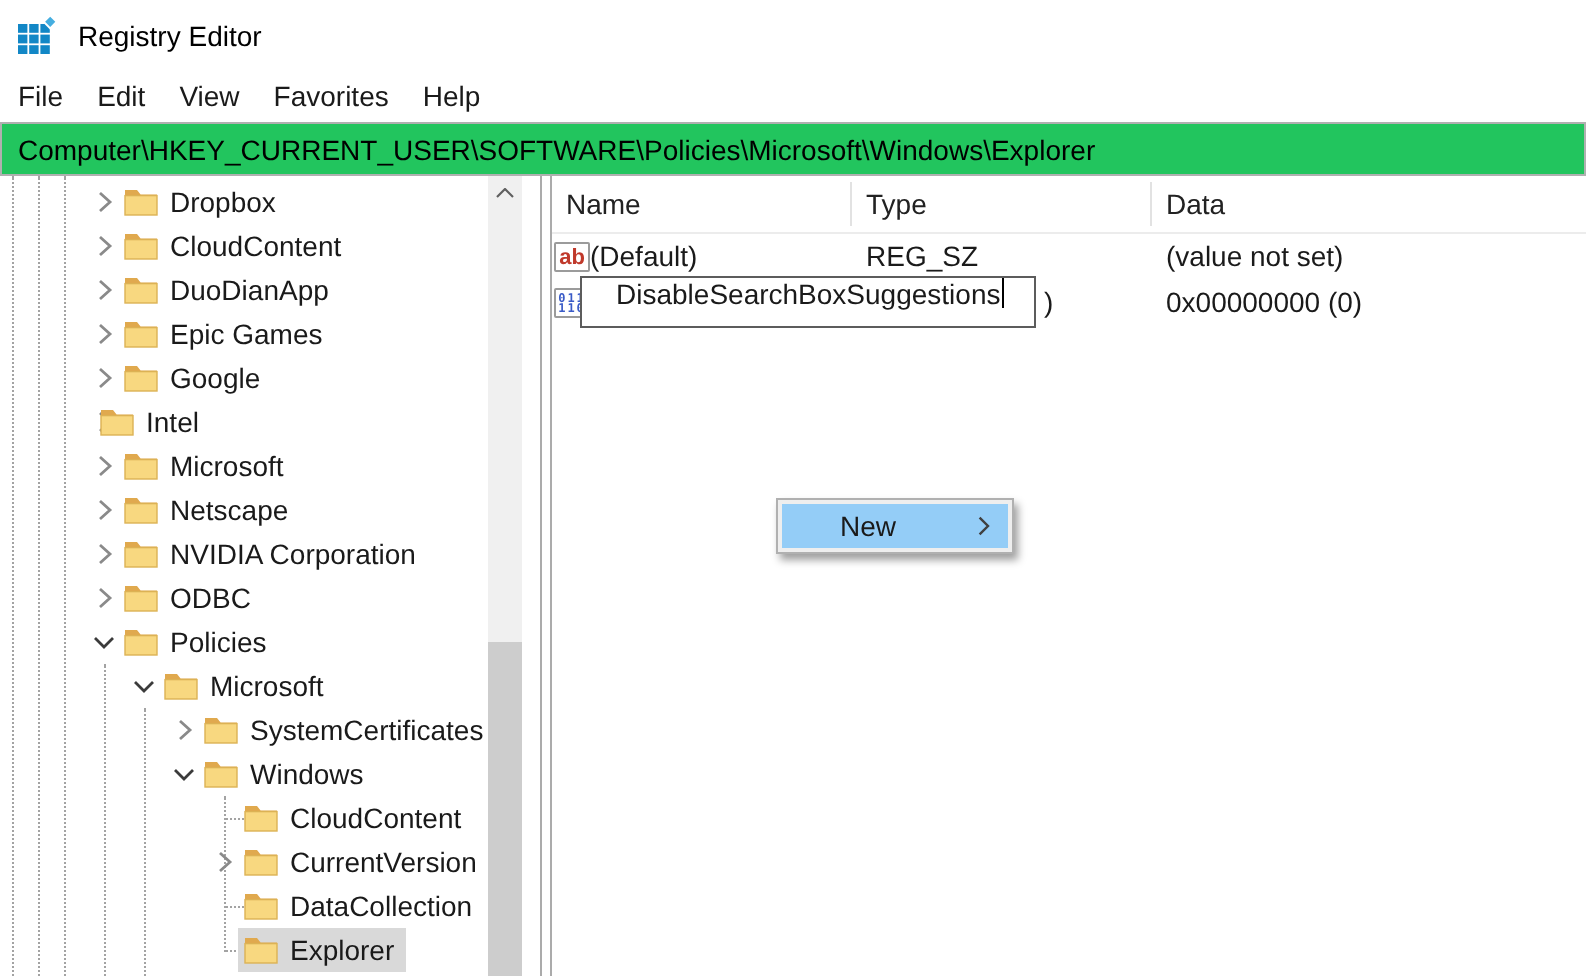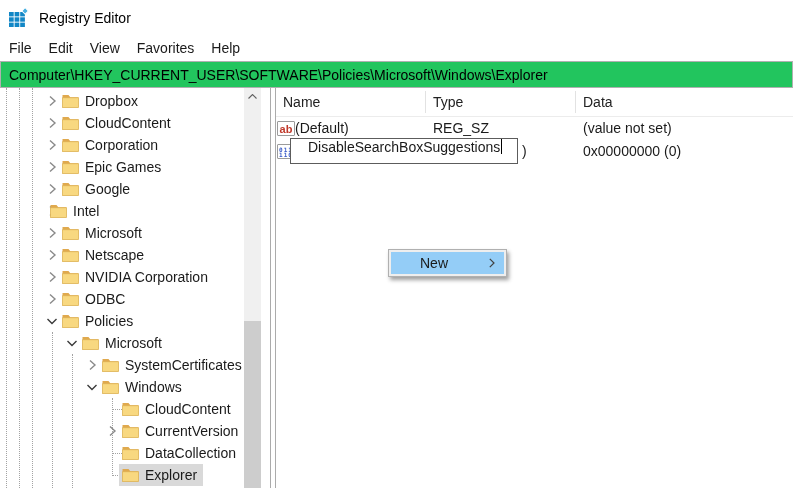--- a/index.html
+++ b/index.html
@@ -146,21 +146,21 @@
               <path d="M6 3.5 L11 8 L6 12.5" fill="none" stroke="#8a8a8a" stroke-width="1.4"></path>
             </svg>
           </span>
           <span class="row-content" style="left: 62px;">
             <span class="folder">
               <svg width="17" height="14" viewBox="0 0 17 14">
                 <path d="M0.5 1 h6 l1.8 2.2 H16.5 v10.3 H0.5 z" fill="#e0a94e"></path>
                 <rect x="0.5" y="3.8" width="16" height="9.7" fill="#f8d880" stroke="#dcb254" stroke-width="0.7"></rect>
               </svg>
             </span>
-            <span>Corporation</span>
+            <span>DuoDianApp</span>
           </span>
         </div>
         <div class="tree-row" style="top: 68px;">
           <span class="chevron" style="left: 44px;">
             <svg width="16" height="16" viewBox="0 0 16 16">
               <path d="M6 3.5 L11 8 L6 12.5" fill="none" stroke="#8a8a8a" stroke-width="1.4"></path>
             </svg>
           </span>
           <span class="row-content" style="left: 62px;">
             <span class="folder">

